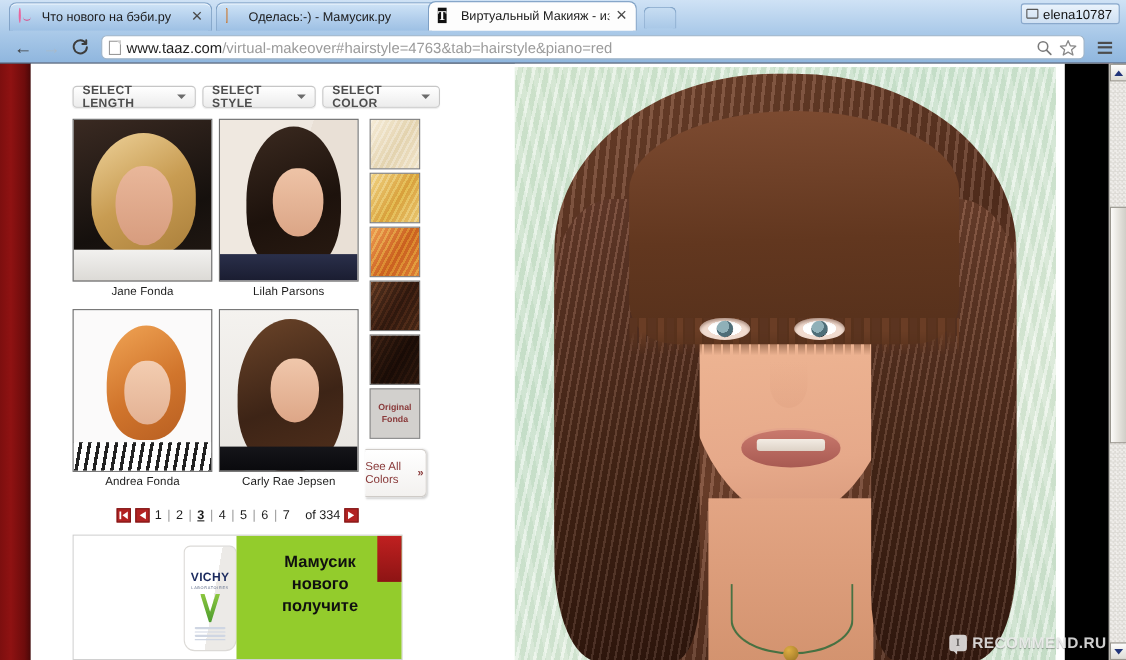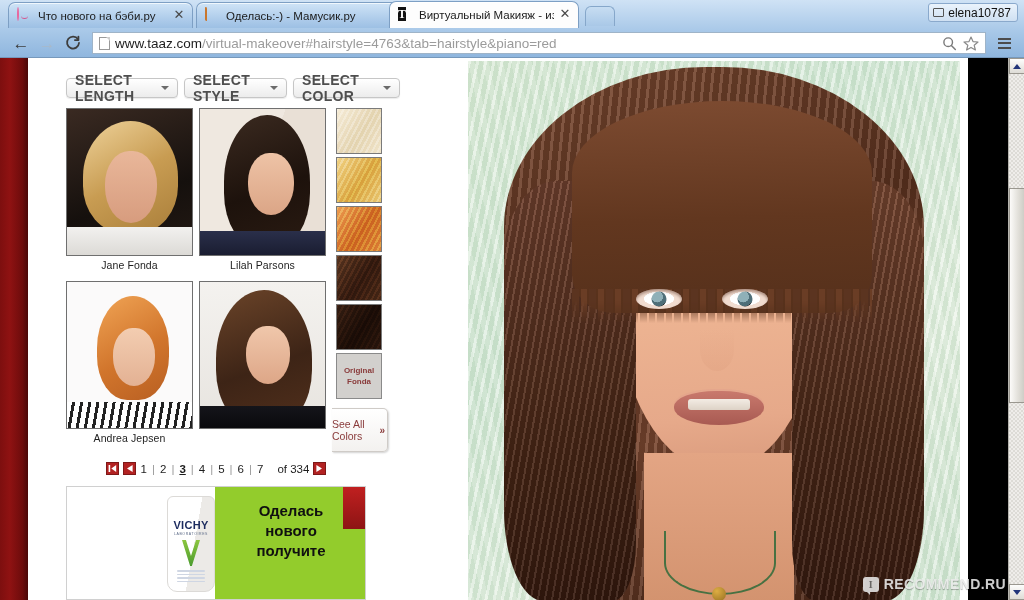--- a/index.html
+++ b/index.html
@@ -96,21 +96,21 @@
     position: absolute; left: 0; top: 28px; width: 1024px; height: 30px;
     display: flex; align-items: center; gap: 0; padding: 0 8px;
   }
   .navbtn {
     width: 26px; height: 26px; display:flex; align-items:center; justify-content:center;
     color: #3d3d3d; font-size: 17px; line-height: 1;
   }
   .navbtn.fwd { color: #a8b9c9; }
   .omnibox {
     flex: 1 1 auto; height: 22px; margin: 0 6px;
-    background: #fff; border: 1px solid #9fb4c8; border-radius: 0;
+    background: #fff; border: 1px solid #9fb4c8; border-radius: 5px;
     display: flex; align-items: center; padding: 0 4px;
     overflow: hidden;
   }
   .pageicon {
     width: 11px; height: 13px; flex: 0 0 11px; margin: 0 5px 0 2px;
     background: #fff; border: 1px solid #9a9a9a;
     position: relative;
   }
   .pageicon::after{
     content:""; position:absolute; right:-1px; top:-1px;
@@ -147,21 +147,21 @@
     background: #fff;
   }
   .filters {
     position: absolute; left: 38px; top: 20px;
     display: flex; gap: 6px;
   }
   .selbtn {
     height: 20px; padding: 0 8px;
     background: linear-gradient(#ffffff,#ececec);
     border: 1px solid #c6c6c6; border-radius: 4px;
-    font-size: 14px; font-weight: bold; letter-spacing: .3px;
+    font-size: 11px; font-weight: bold; letter-spacing: .3px;
     color: #4e4e4e; display: flex; align-items: center; gap: 7px;
     box-shadow: 0 1px 1px rgba(0,0,0,.08);
   }
   .caret { width:0;height:0;border-left:4px solid transparent;border-right:4px solid transparent;border-top:4.5px solid #6b6b6b;}
 
   .thumbgrid { position: absolute; left: 38px; top: 50px; width: 260px; }
   .thumbrow { display: flex; gap: 6px; margin-bottom: 2px; }
   .thumbcell { width: 127px; }
   .thumb {
     width: 127px; height: 148px; border: 1px solid #6f6f6f; background:#ddd;
@@ -557,31 +557,32 @@
           <div class="thumbrow">
             <div class="thumbcell">
               <div class="thumb">
                 <div class="ph t3">
                   <div class="bg"></div>
                     <div class="hair"></div>
                     <div class="face"></div>
                     <div class="body"></div>
                 </div>
               </div>
-              <div class="thumbname">Andrea Jepsen</div>
+              <div class="thumbname">Andrea Fonda</div>
             </div>
             <div class="thumbcell">
               <div class="thumb">
                 <div class="ph t4">
                   <div class="bg"></div>
                     <div class="hair"></div>
                     <div class="face"></div>
                     <div class="body"></div>
                 </div>
               </div>
+              <div class="thumbname">Carly Rae Jepsen</div>
             </div>
           </div>
 
         </div>
 
         <div class="swatchcol">
           <div class="swatch" style="background:linear-gradient(125deg,#f7eedb,#e6d7b6 55%,#f2e7cf);">
               <span class="strands"></span>
             </div>
           <div class="swatch" style="background:linear-gradient(125deg,#f3d892,#dca942 55%,#eccd7e);">
@@ -653,21 +654,21 @@
               <span class="lines">
                   <i></i>
                   <i></i>
                   <i></i>
                   <i></i>
                 </span>
             </div>
           </div>
           <div class="ad-right">
             <div class="adtext">
-              <span>Оделась</span><br>
+              <span>Мамусик</span><br>
               <span>нового</span><br>
               <span>получите</span>
             </div>
             <div class="adchoice">
                 <i></i>
               </div>
           </div>
           <div class="adredblock"></div>
         </div>
       </div>

